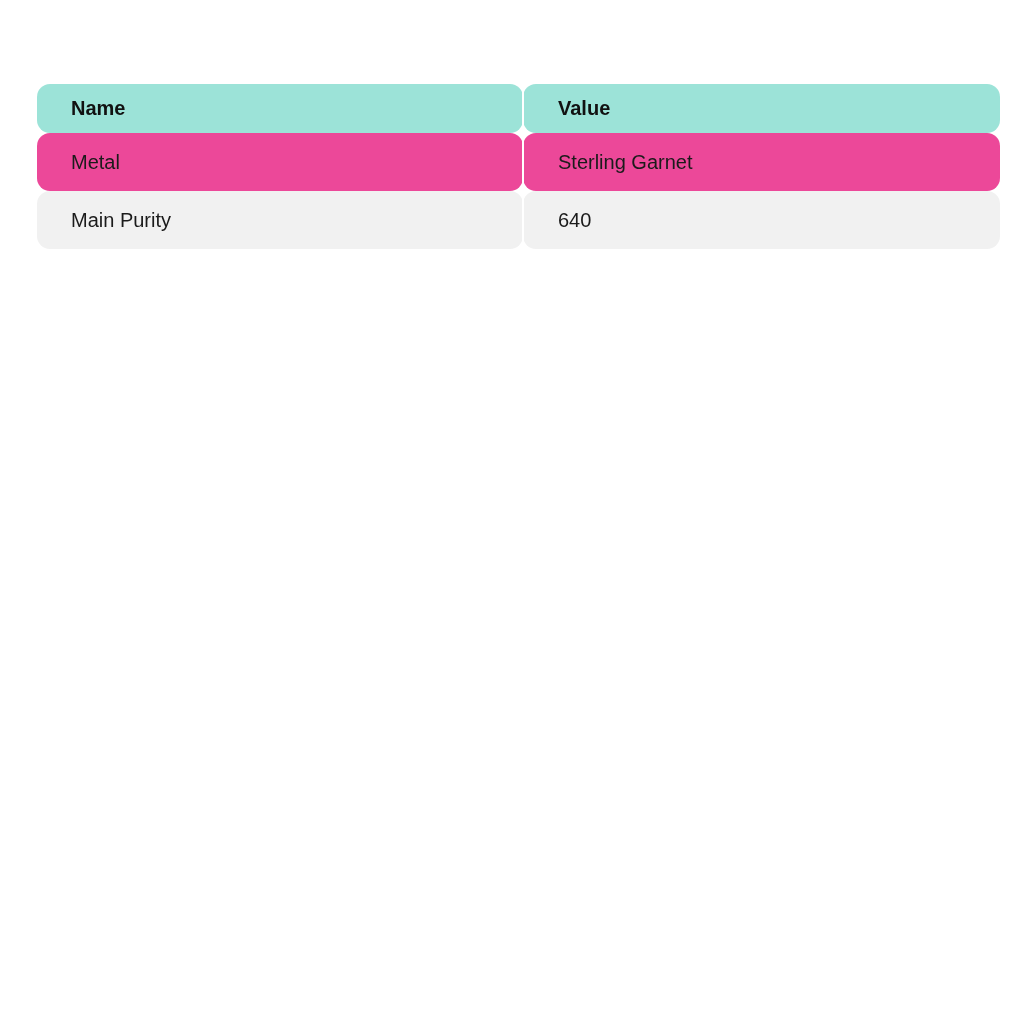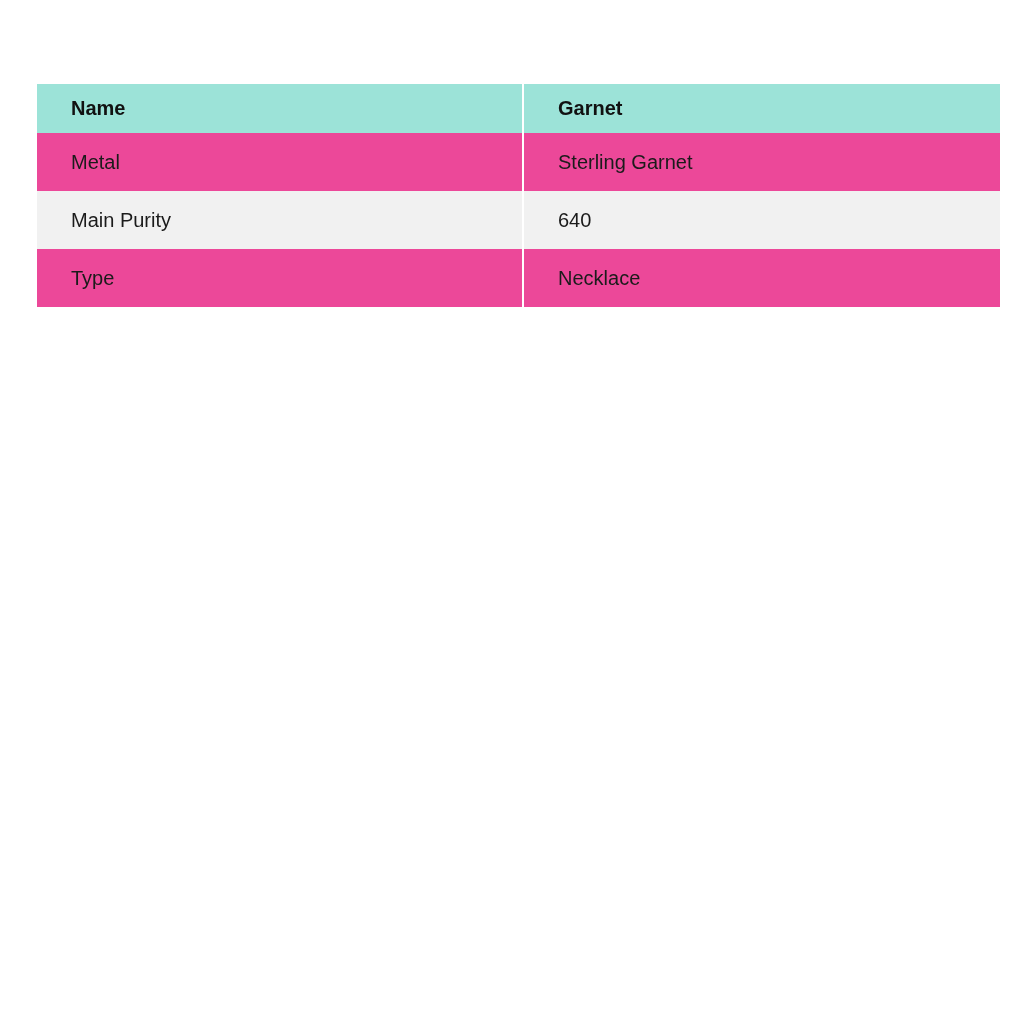--- a/index.html
+++ b/index.html
@@ -27,20 +27,21 @@
     table-layout: fixed;
   }
   .attr-table th, .attr-table td {
     padding: 0 0 0 34px;
     text-align: left;
     font-size: 20px;
     font-weight: 400;
     vertical-align: middle;
     overflow: hidden;
     white-space: nowrap;
+    border-radius: 13px;
   }
   .attr-table thead th {
     background: var(--header-bg, #9ce3d8);
     height: 49px;
     font-weight: 700;
     font-size: 20px;
     color: #111111;
   }
   .attr-table tbody td {
     height: 58px;
@@ -61,31 +62,27 @@
 
 <div class="page">
   <table class="attr-table">
     <colgroup>
       <col class="col-name">
       <col class="col-value">
     </colgroup>
     <thead>
       <tr>
         <th>Name</th>
-        <th>Garnet</th>
+        <th>Value</th>
       </tr>
     </thead>
     <tbody>
       <tr>
         <td>Metal</td>
         <td>Sterling Garnet</td>
       </tr>
       <tr>
         <td>Main Purity</td>
         <td>640</td>
       </tr>
-      <tr>
-        <td>Type</td>
-        <td>Necklace</td>
-      </tr>
     </tbody>
   </table>
 </div>
 
 </body></html>

